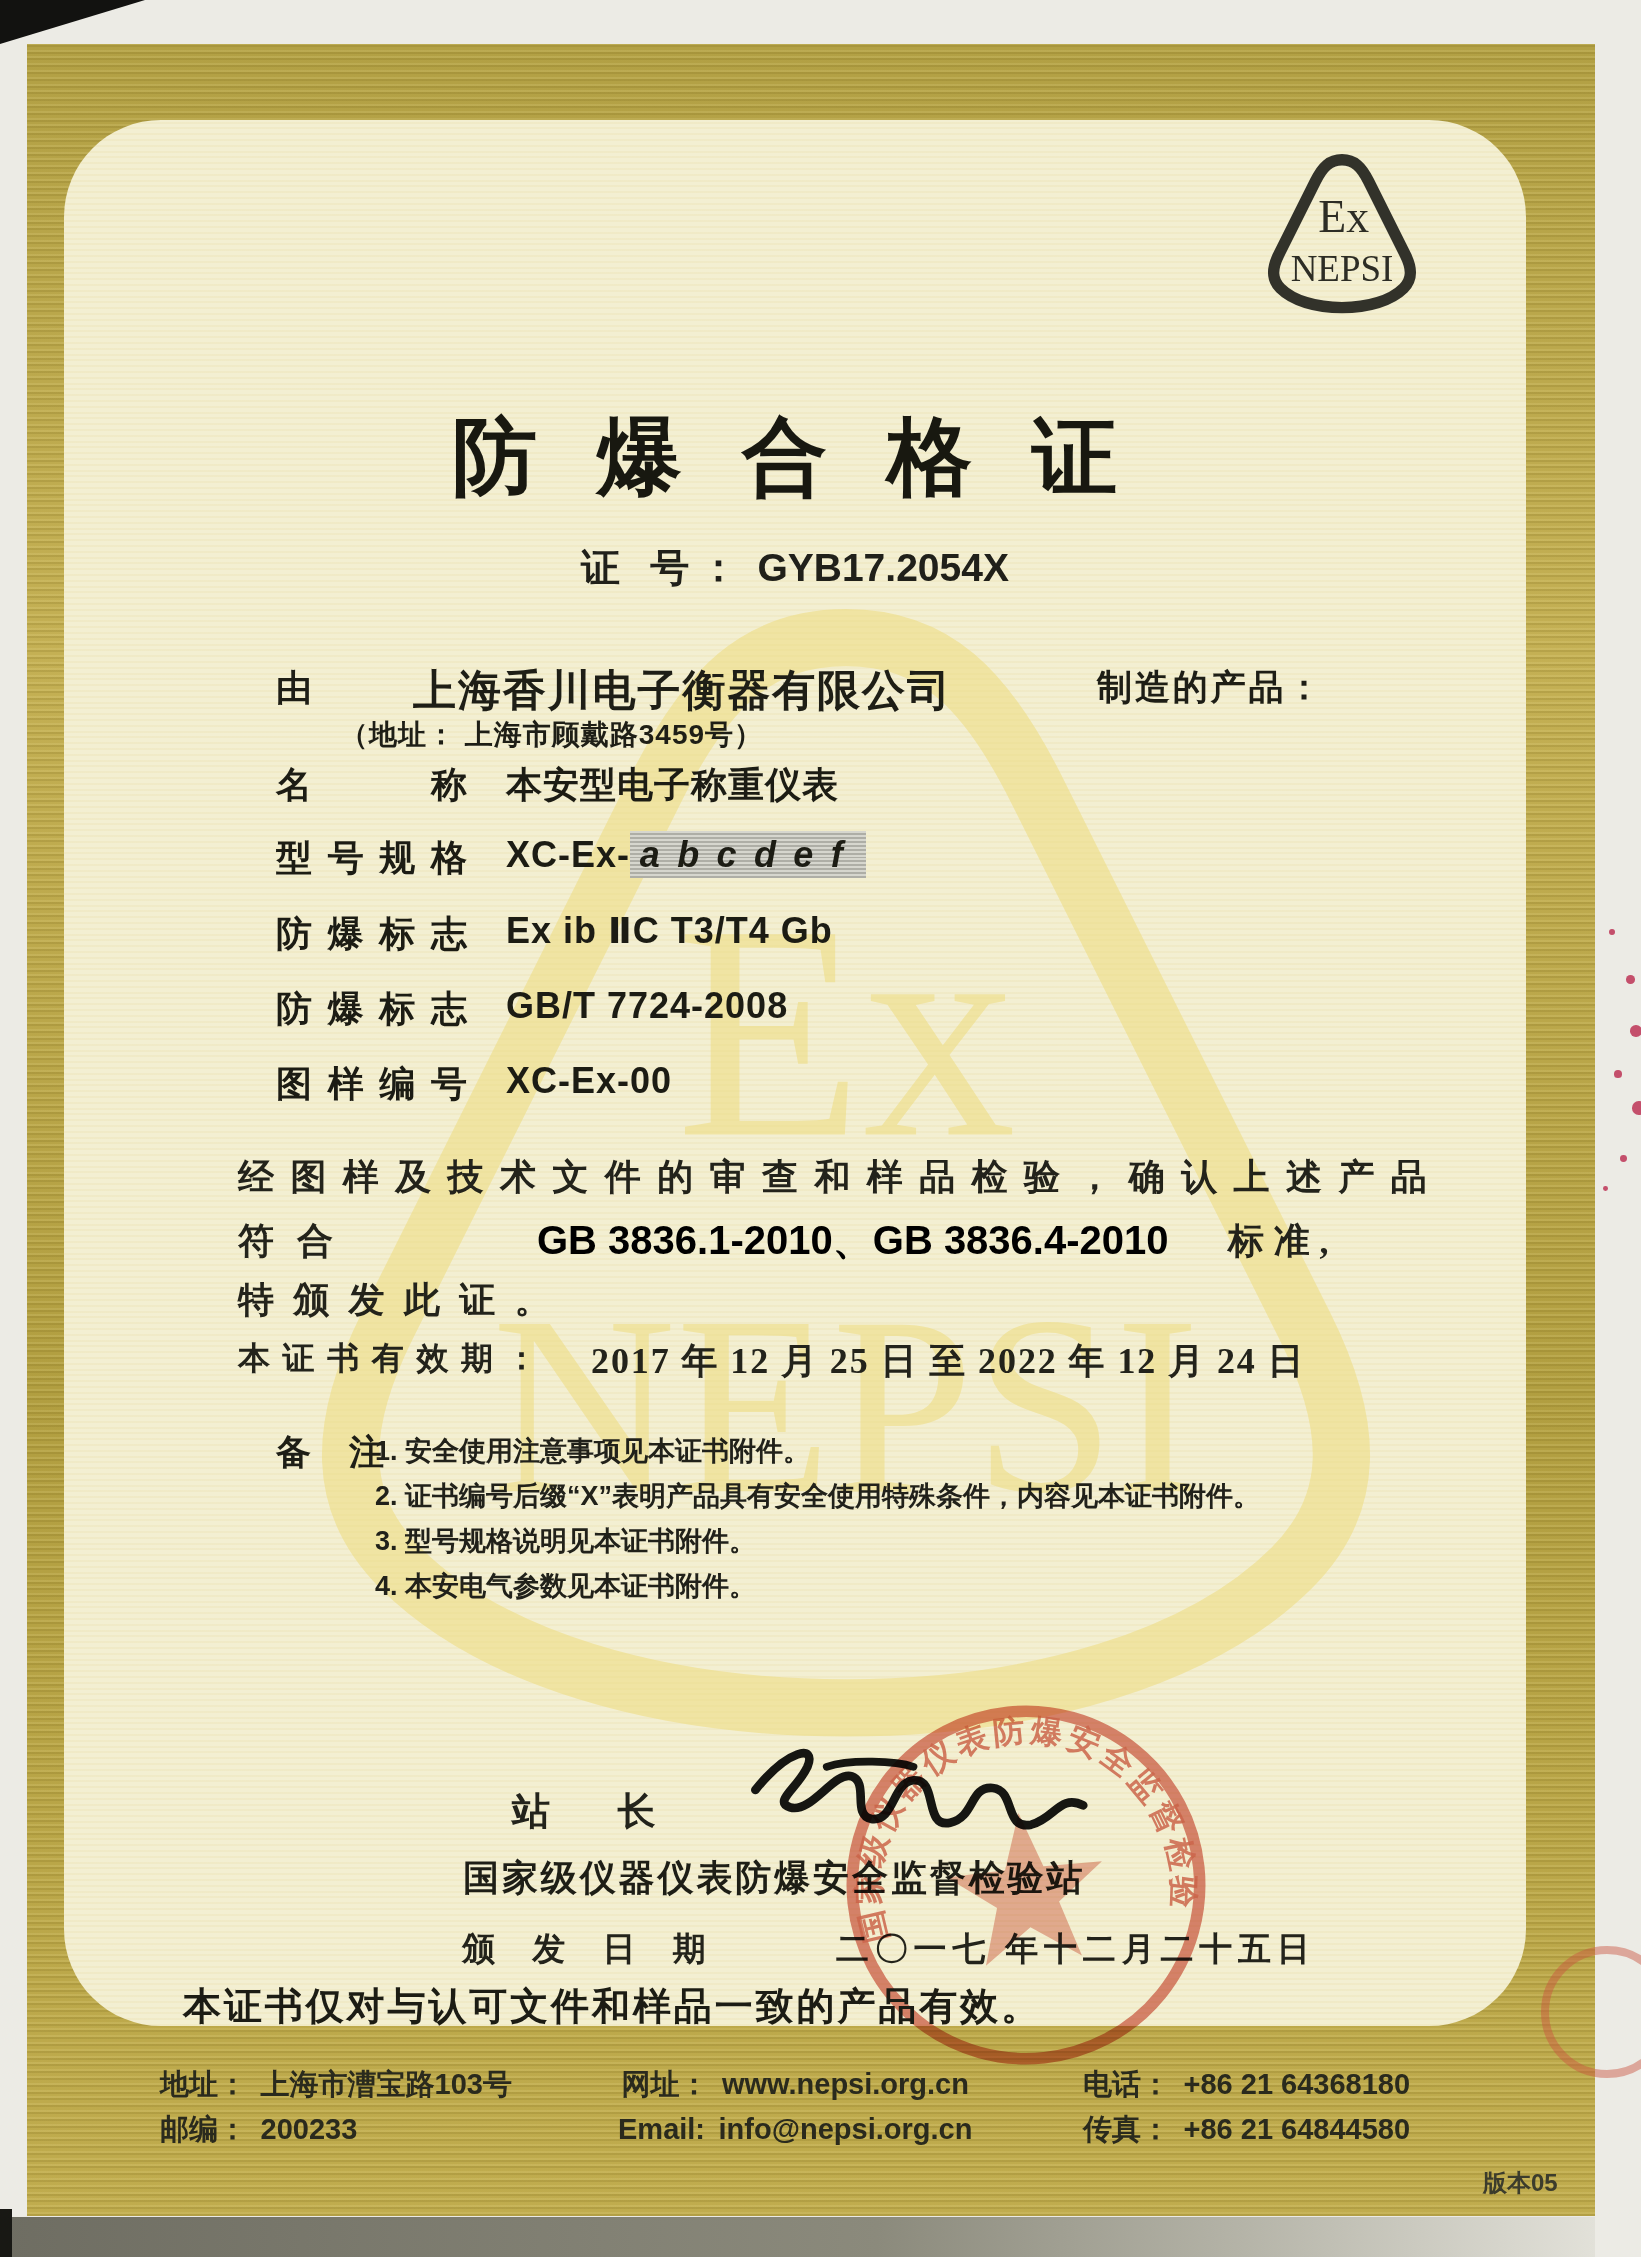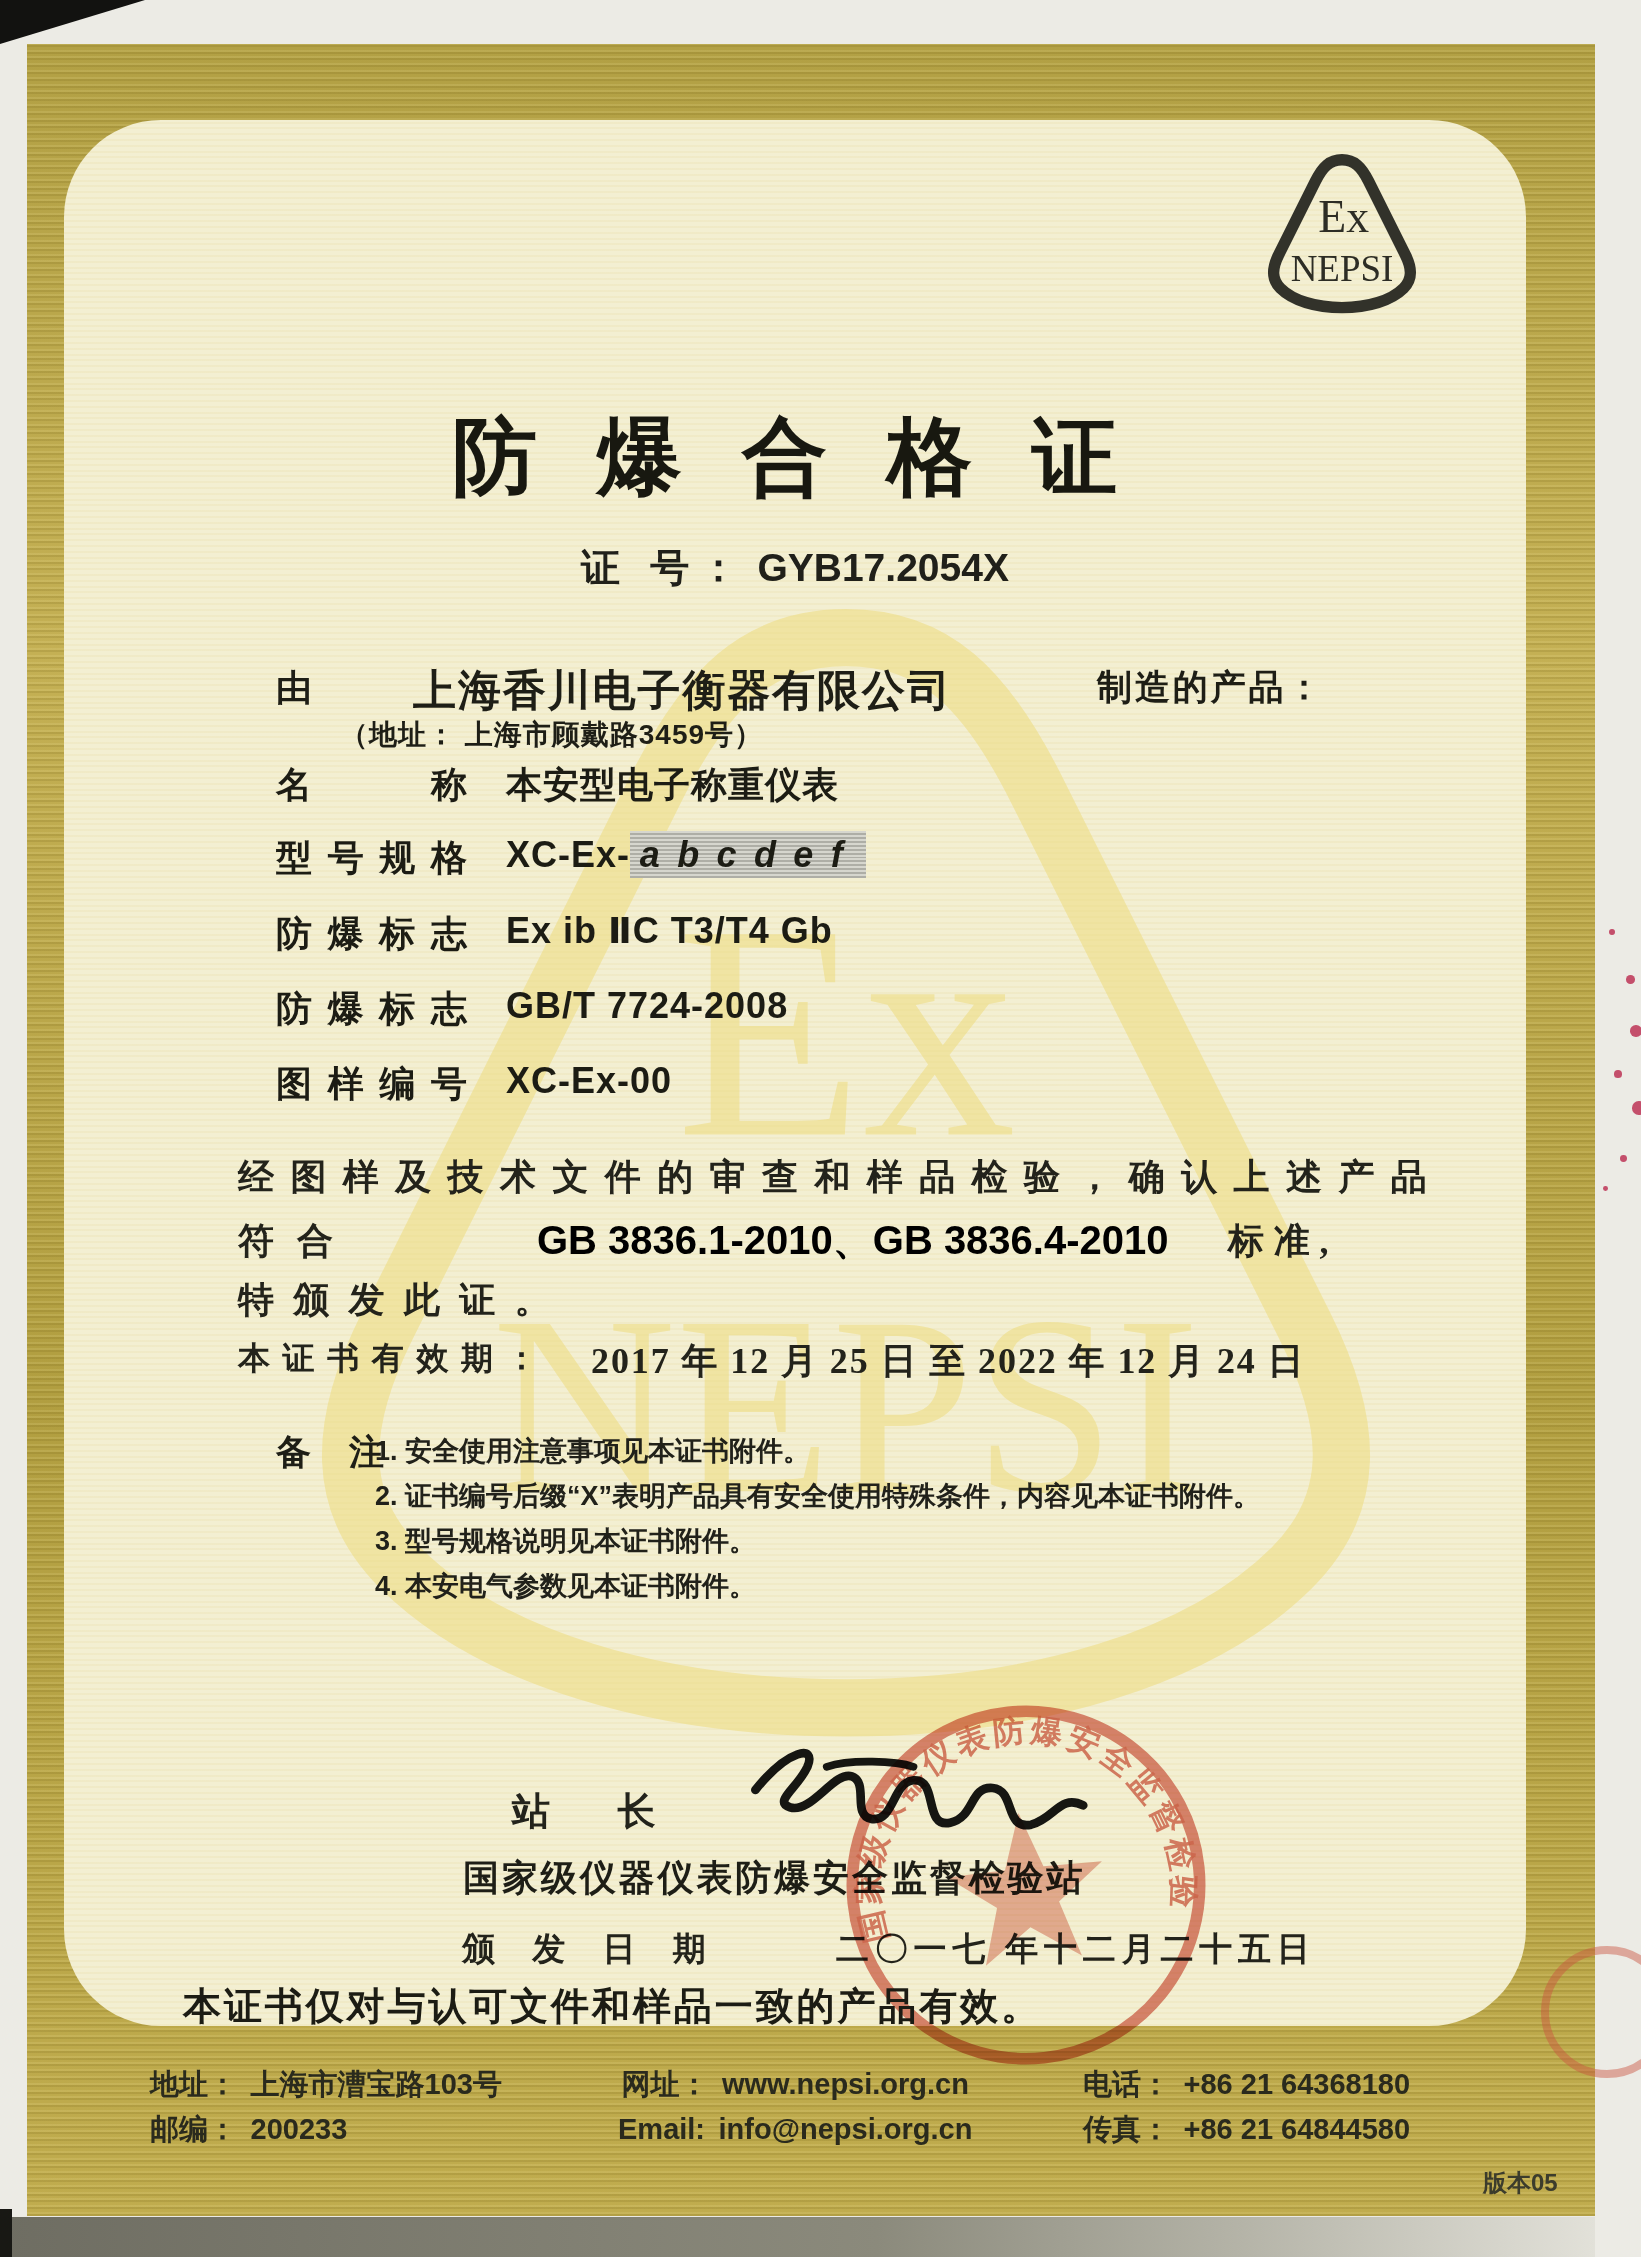--- a/index.html
+++ b/index.html
@@ -55,21 +55,21 @@
   .director-label{left:512px;top:1786px;font-size:38px;letter-spacing:29px;}
   .signature{left:734px;top:1734px;width:386px;height:135px;}
   .station-name{left:463px;top:1854px;font-size:36px;font-weight:600;letter-spacing:2.9px;color:#1e1e16;}
   .issue-date-label{left:462px;top:1927px;font-size:33px;letter-spacing:14.5px;}
   .issue-date-value{left:836px;top:1927px;font-size:33px;letter-spacing:5.8px;}
   .validity-note{left:183px;top:1981px;font-size:38px;font-weight:700;letter-spacing:2.9px;color:#1c1c14;}
   .seal{left:833px;top:1692px;width:386px;height:386px;mix-blend-mode:multiply;opacity:0.85;
     transform:rotate(-6deg);}
   
   .footer-col{font-size:29px;font-weight:600;color:#2a2a1d;line-height:45px;}
-  .fc1{left:150px;top:2062px;}
+  .fc1{left:160px;top:2062px;}
   .fc2{left:618px;top:2062px;text-align:center;}
   .fc3{left:1083px;top:2062px;}
   .footer-col .flbl{margin-right:13.5px;}
   .version{left:1483px;top:2167px;font-size:24px;font-weight:600;color:#3c3c2c;}
   
   .speck{border-radius:50%;background:#c44f6b;}
   .stamp-edge{left:1541px;top:1946px;width:116px;height:116px;border:8.7px solid rgba(202,82,62,0.45);
     border-radius:50%;}
 </style>
 </head>

